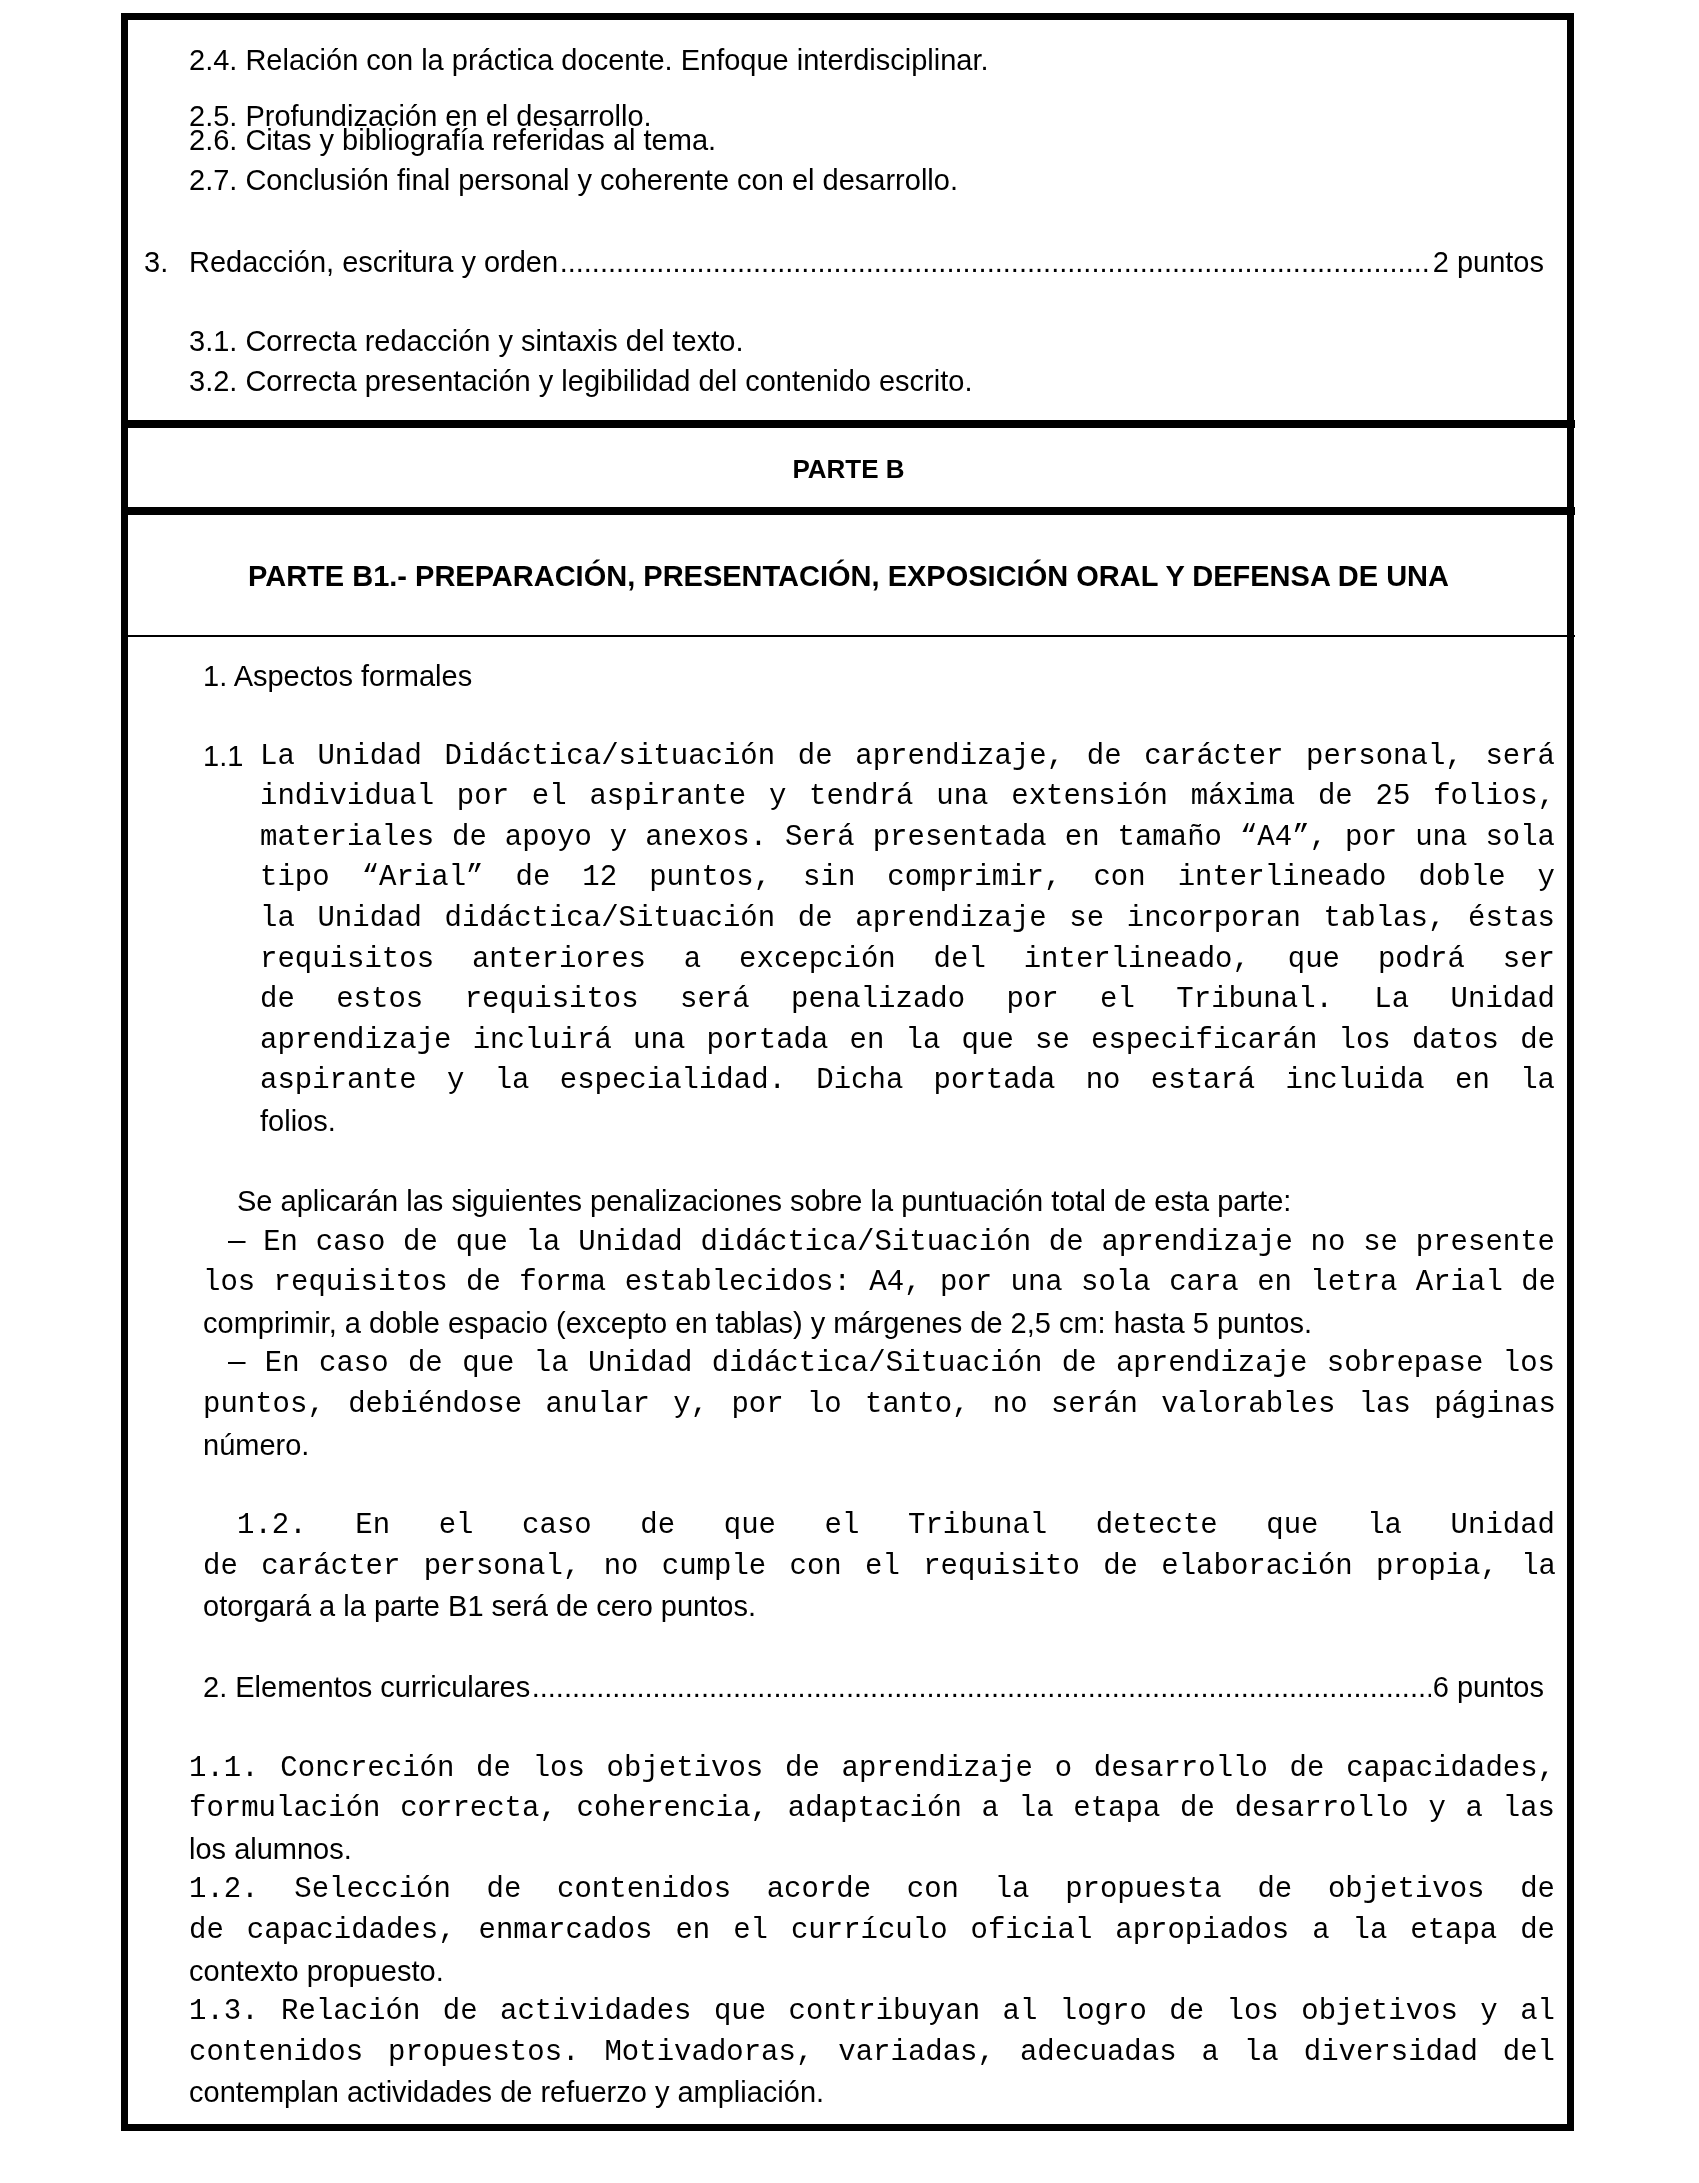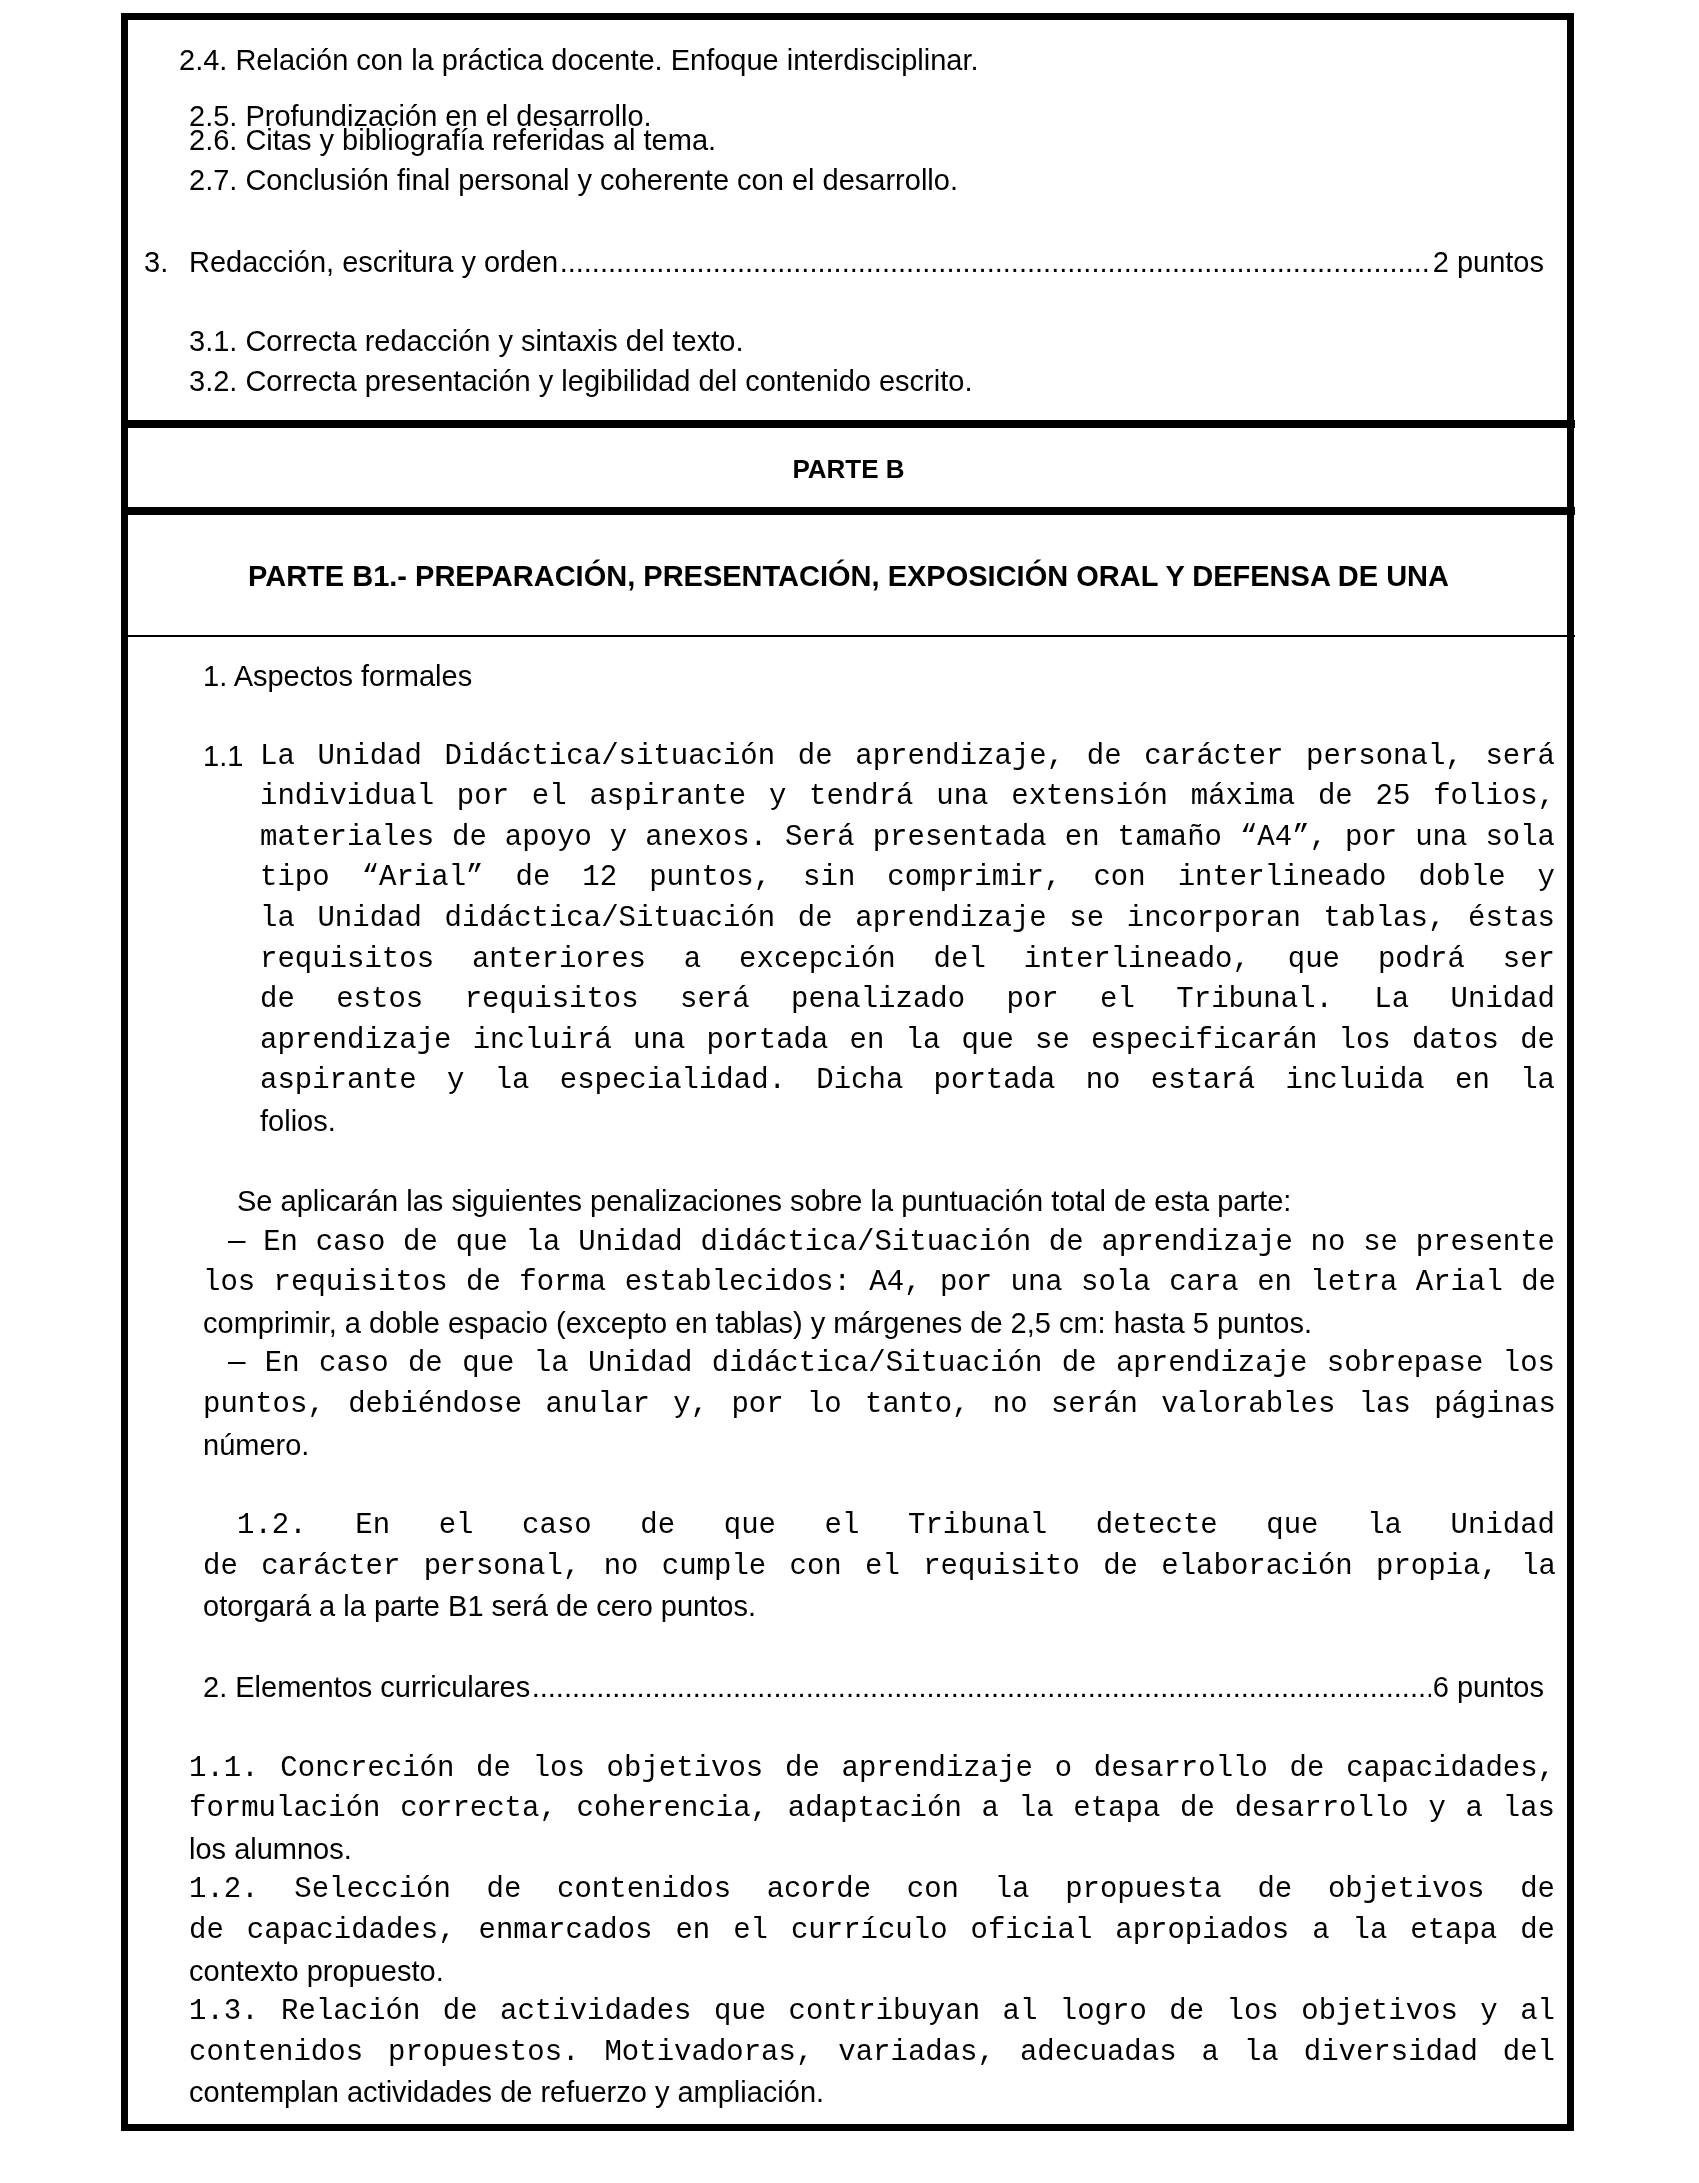--- a/index.html
+++ b/index.html
@@ -26,21 +26,21 @@
 <body>
 
 <div class="page">
 
   <div class="frame"></div>
   <div class="hsep" style="top:420px"></div>
   <div class="hsep" style="top:507px"></div>
   <div class="thin" style="top:635px"></div>
 
   <div>
-    <div class="line" style="left:179px;top:40px">2.4. Relación con la práctica docente. Enfoque interdisciplinar.</div>
+    <div class="line" style="left:189px;top:40px">2.4. Relación con la práctica docente. Enfoque interdisciplinar.</div>
     <div class="line" style="left:189px;top:96px">2.5. Profundización en el desarrollo.</div>
     <div class="line" style="left:189px;top:120px">2.6. Citas y bibliografía referidas al tema.</div>
     <div class="line" style="left:189px;top:160px">2.7. Conclusión final personal y coherente con el desarrollo.</div>
   </div>
 
   <div class="line" style="left:144px;top:242px">3.</div>
   <div class="leader" style="left:189px;top:242px;width:1355px">
     <span>Redacción, escritura y orden</span>
     <span class="dots">................................................................................................................................................................</span>
     <span>2 puntos</span>

